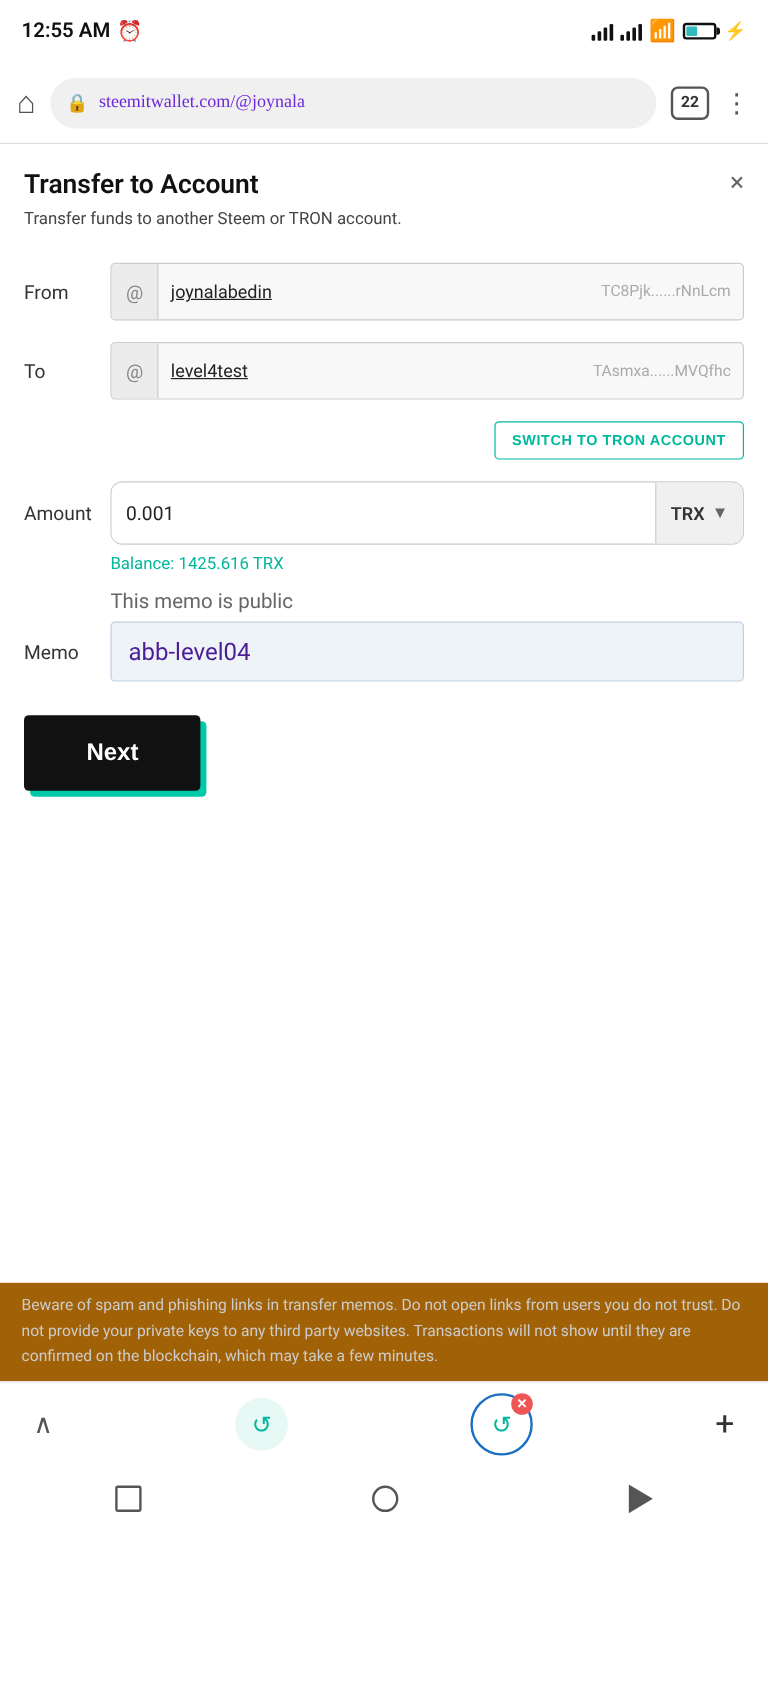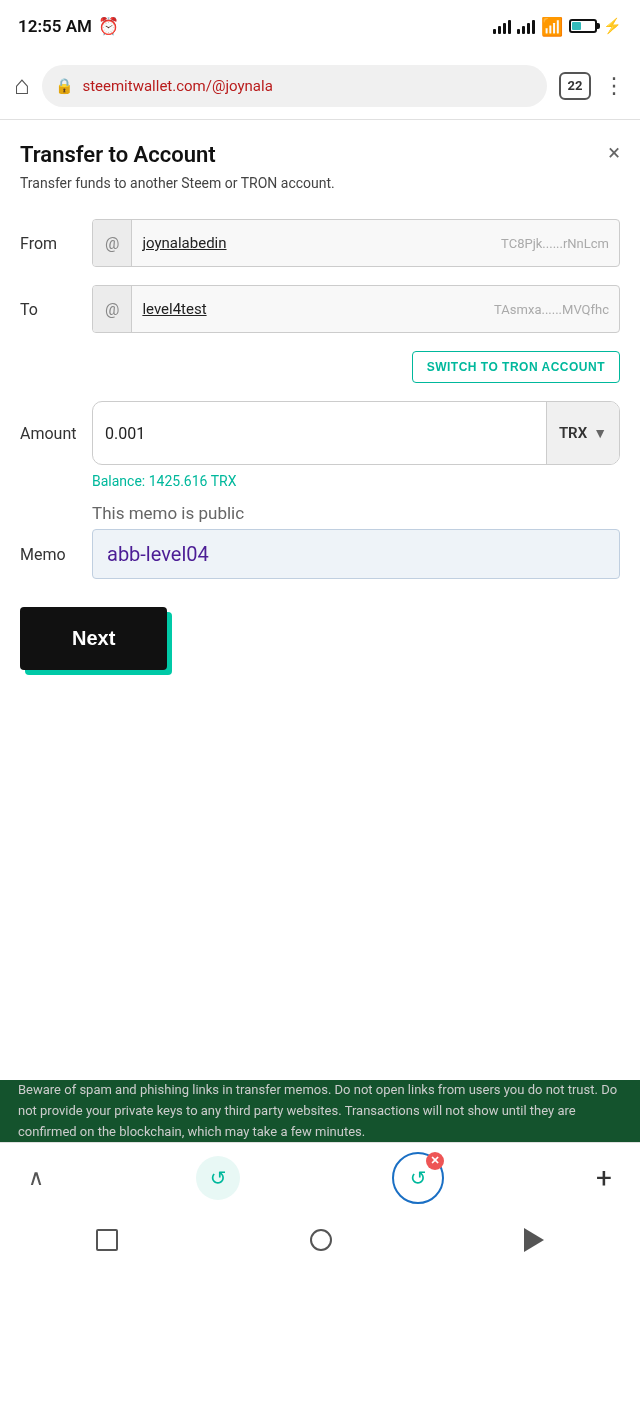--- a/index.html
+++ b/index.html
@@ -99,22 +99,23 @@
       align-items: center;
       padding: 0 14px;
       gap: 8px;
     }
     .lock-icon {
       font-size: 15px;
       color: #555;
     }
     .url-text {
       font-size: 15px;
-      color: #b91c1c;
-      flex: 1;
+      color: #6d28d9;
+      flex: 1;
+      font-family: Liberation Serif, serif;
     }
     .tab-badge {
       width: 32px;
       height: 28px;
       border: 2px solid #555;
       border-radius: 6px;
       display: flex;
       align-items: center;
       justify-content: center;
       font-size: 13px;
@@ -250,21 +251,21 @@
       align-items: center;
       border: none;
       background: #fff;
     }
     .currency-select {
       display: flex;
       align-items: center;
       background: #f0f0f0;
       border-left: 1px solid #ccc;
       padding: 0 12px;
-      height: 62px;
+      height: 51px;
       gap: 6px;
       font-size: 15px;
       font-weight: 600;
       color: #333;
       cursor: pointer;
     }
     .chevron-icon {
       font-size: 14px;
       color: #666;
     }
@@ -327,24 +328,24 @@
     }
 
     
     .spacer {
       height: 380px;
     }
 
     
     .warning-banner {
       width: 100%;
-      background: #14532d;
+      background: #a16207;
       color: #ccc;
       font-size: 13px;
-      padding: 0 18px;
+      padding: 10px 18px;
       line-height: 1.6;
     }
 
     
     .bottom-tabs {
       width: 100%;
       height: 70px;
       background: #fff;
       border-top: 1px solid #e0e0e0;
       display: flex;

